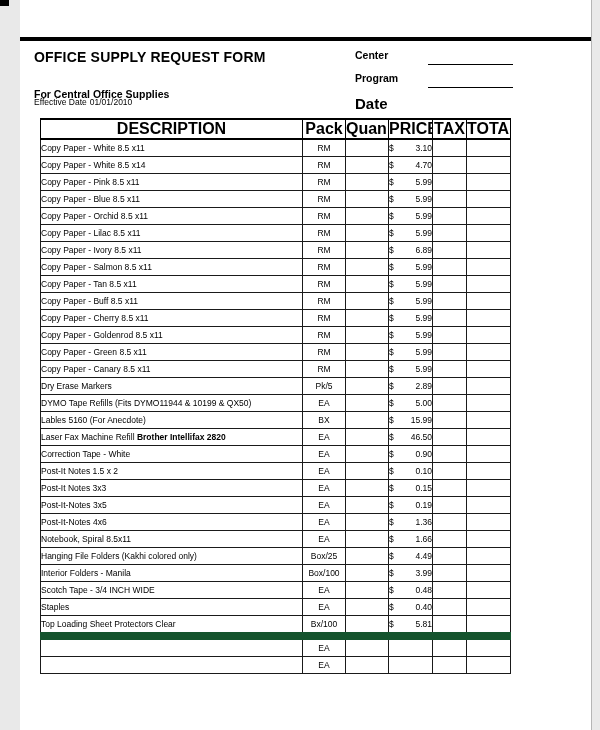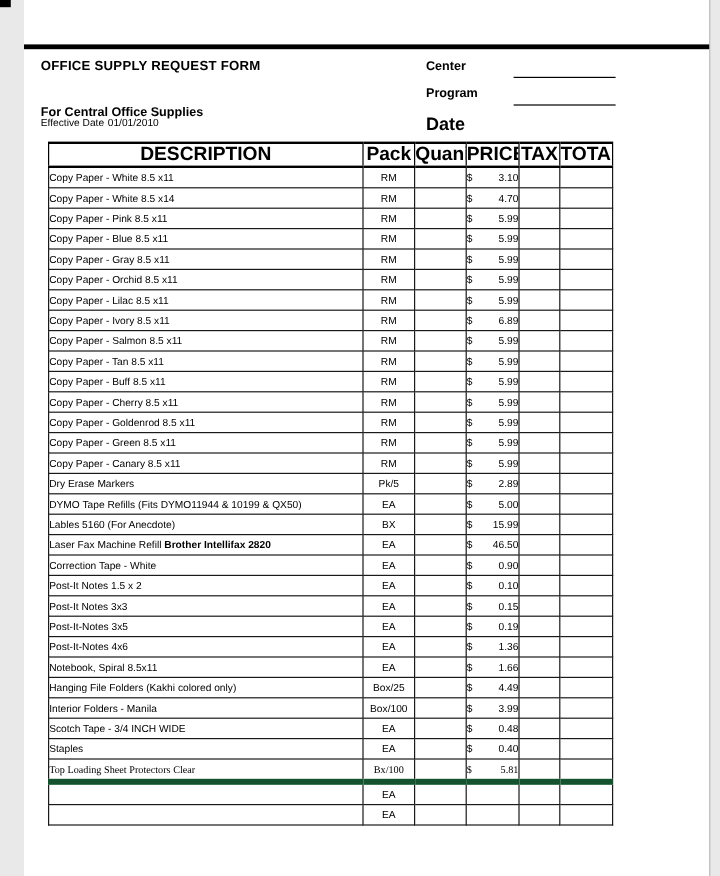--- a/index.html
+++ b/index.html
@@ -13,21 +13,21 @@
   }
   .corner-mark { position: absolute; left: 0; top: 0; width: 9px; height: 6px; background: #000; }
   .page {
     position: absolute; left: 20px; top: 0;
     width: 572px; height: 730px;
     background: #fff;
     border-right: 1px solid #b5b5b5;
   }
   .topbar { position: absolute; left: 0; top: 37px; width: 100%; height: 4px; background: #000; }
 
-  .hdr-title   { position: absolute; left: 14px;  top: 49px; font-size: 11px; font-weight: bold; letter-spacing: .2px; }
+  .hdr-title   { position: absolute; left: 14px;  top: 49px; font-size: 14px; font-weight: bold; letter-spacing: .2px; }
   .hdr-sub     { position: absolute; left: 14px;  top: 72px; font-size: 10.5px; font-weight: bold; margin-top: 16px; }
   .hdr-eff     { position: absolute; left: 14px;  top: 97px; font-size: 8.5px; }
   .hdr-eff .eff-val { margin-left: 3px; }
   .lbl-center  { position: absolute; left: 335px; top: 49px; font-size: 10.5px; font-weight: bold; }
   .lbl-program { position: absolute; left: 335px; top: 72px; font-size: 10.5px; font-weight: bold; }
   .lbl-date    { position: absolute; left: 335px; top: 95px; font-size: 15px; font-weight: bold; }
   .field-line  { position: absolute; left: 408px; width: 85px; height: 1px; border-bottom: 1px solid #000; }
   .line1 { top: 64px; }
   .line2 { top: 87px; }
 
@@ -56,21 +56,21 @@
     padding: 0;
     white-space: nowrap; overflow: hidden;
     vertical-align: middle;
   }
   td.c-desc  { text-align: left; padding-left: 3px; margin-left: 24px; }
   td.c-pack  { text-align: center; }
   td.c-qty   { text-align: center; }
   td.c-price { padding: 0 3px; }
   td.c-price .cur { float: left; }
   td.c-price .amt { float: right; }
-  tr.thick-bottom td { border-bottom: 5px solid #14532d; font-family: Liberation Serif, serif; }
+  tr.thick-bottom td { border-bottom: 8px solid #14532d; }
 </style>
 </head>
 <body>
 
 <div class="corner-mark"></div>
 
 <div class="page">
   <div class="topbar"></div>
 
   <div class="hdr-title">OFFICE SUPPLY REQUEST FORM</div>
@@ -144,31 +144,20 @@
           <td class="c-pack">RM</td>
           <td class="c-qty"></td>
           <td class="c-price">
             <span class="cur">$</span>
             <span class="amt">5.99</span>
           </td>
           <td class="c-tax"></td>
           <td class="c-total"></td>
         </tr>
         <tr>
-          <td class="c-desc">Copy Paper - Gray 8.5 x11</td>
-          <td class="c-pack">RM</td>
-          <td class="c-qty"></td>
-          <td class="c-price">
-            <span class="cur">$</span>
-            <span class="amt">5.99</span>
-          </td>
-          <td class="c-tax"></td>
-          <td class="c-total"></td>
-        </tr>
-        <tr>
           <td class="c-desc">Copy Paper - Orchid 8.5 x11</td>
           <td class="c-pack">RM</td>
           <td class="c-qty"></td>
           <td class="c-price">
             <span class="cur">$</span>
             <span class="amt">5.99</span>
           </td>
           <td class="c-tax"></td>
           <td class="c-total"></td>
         </tr>

